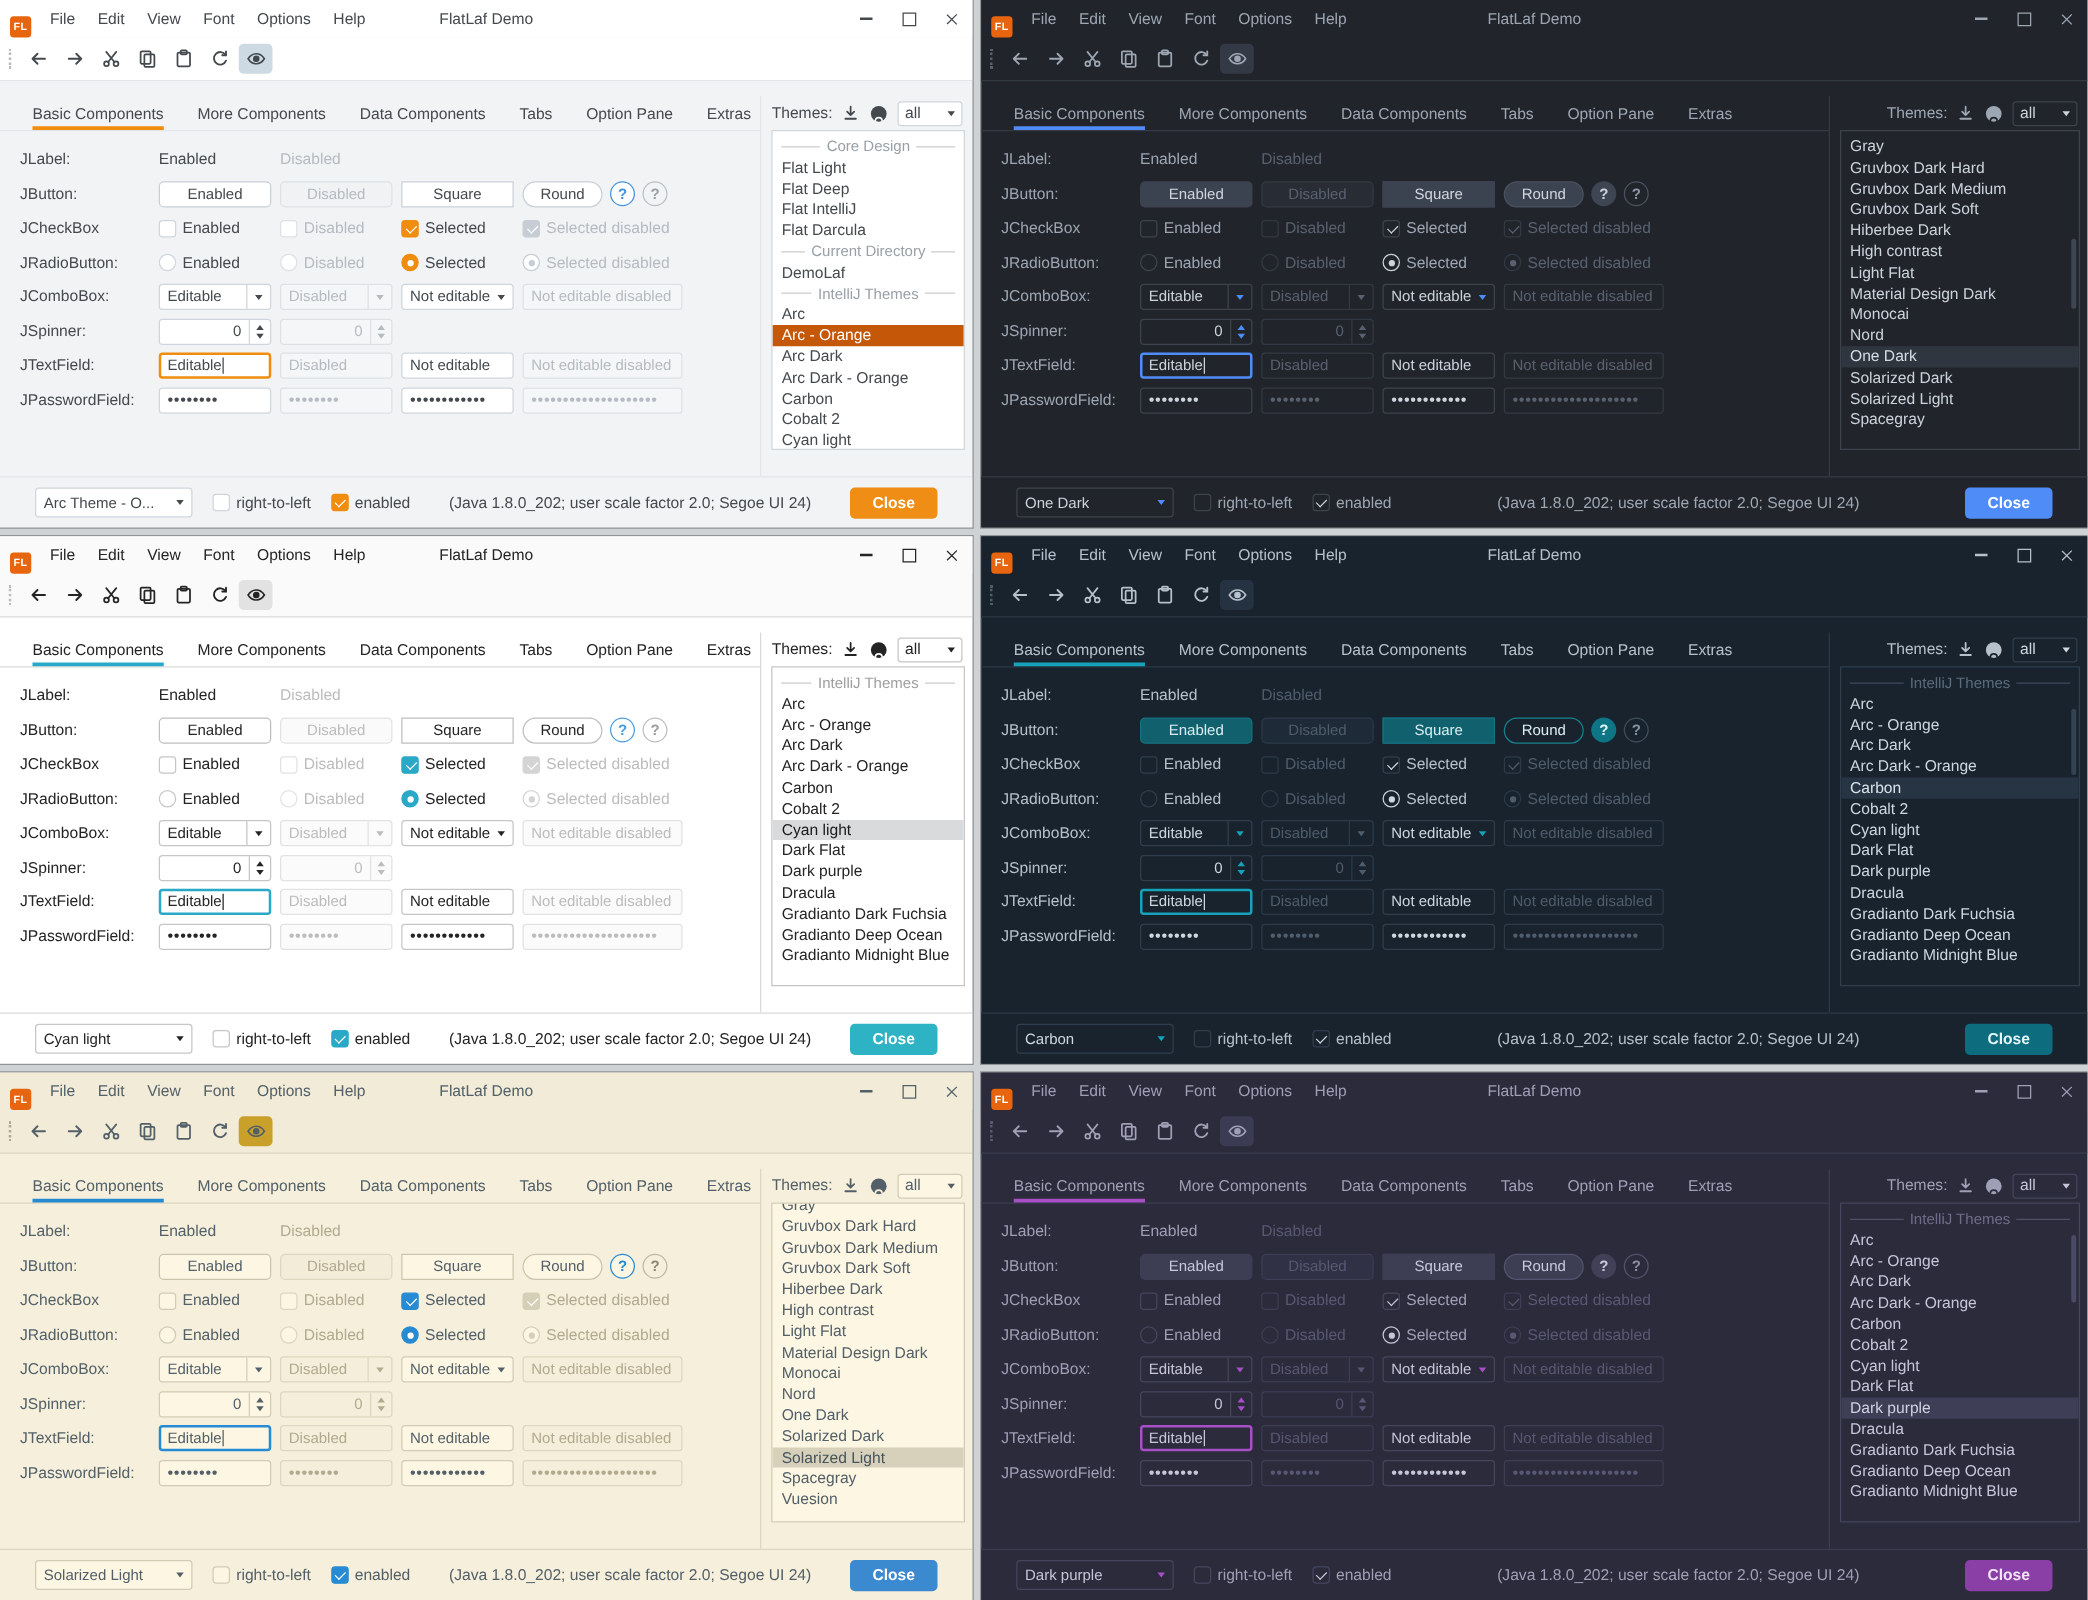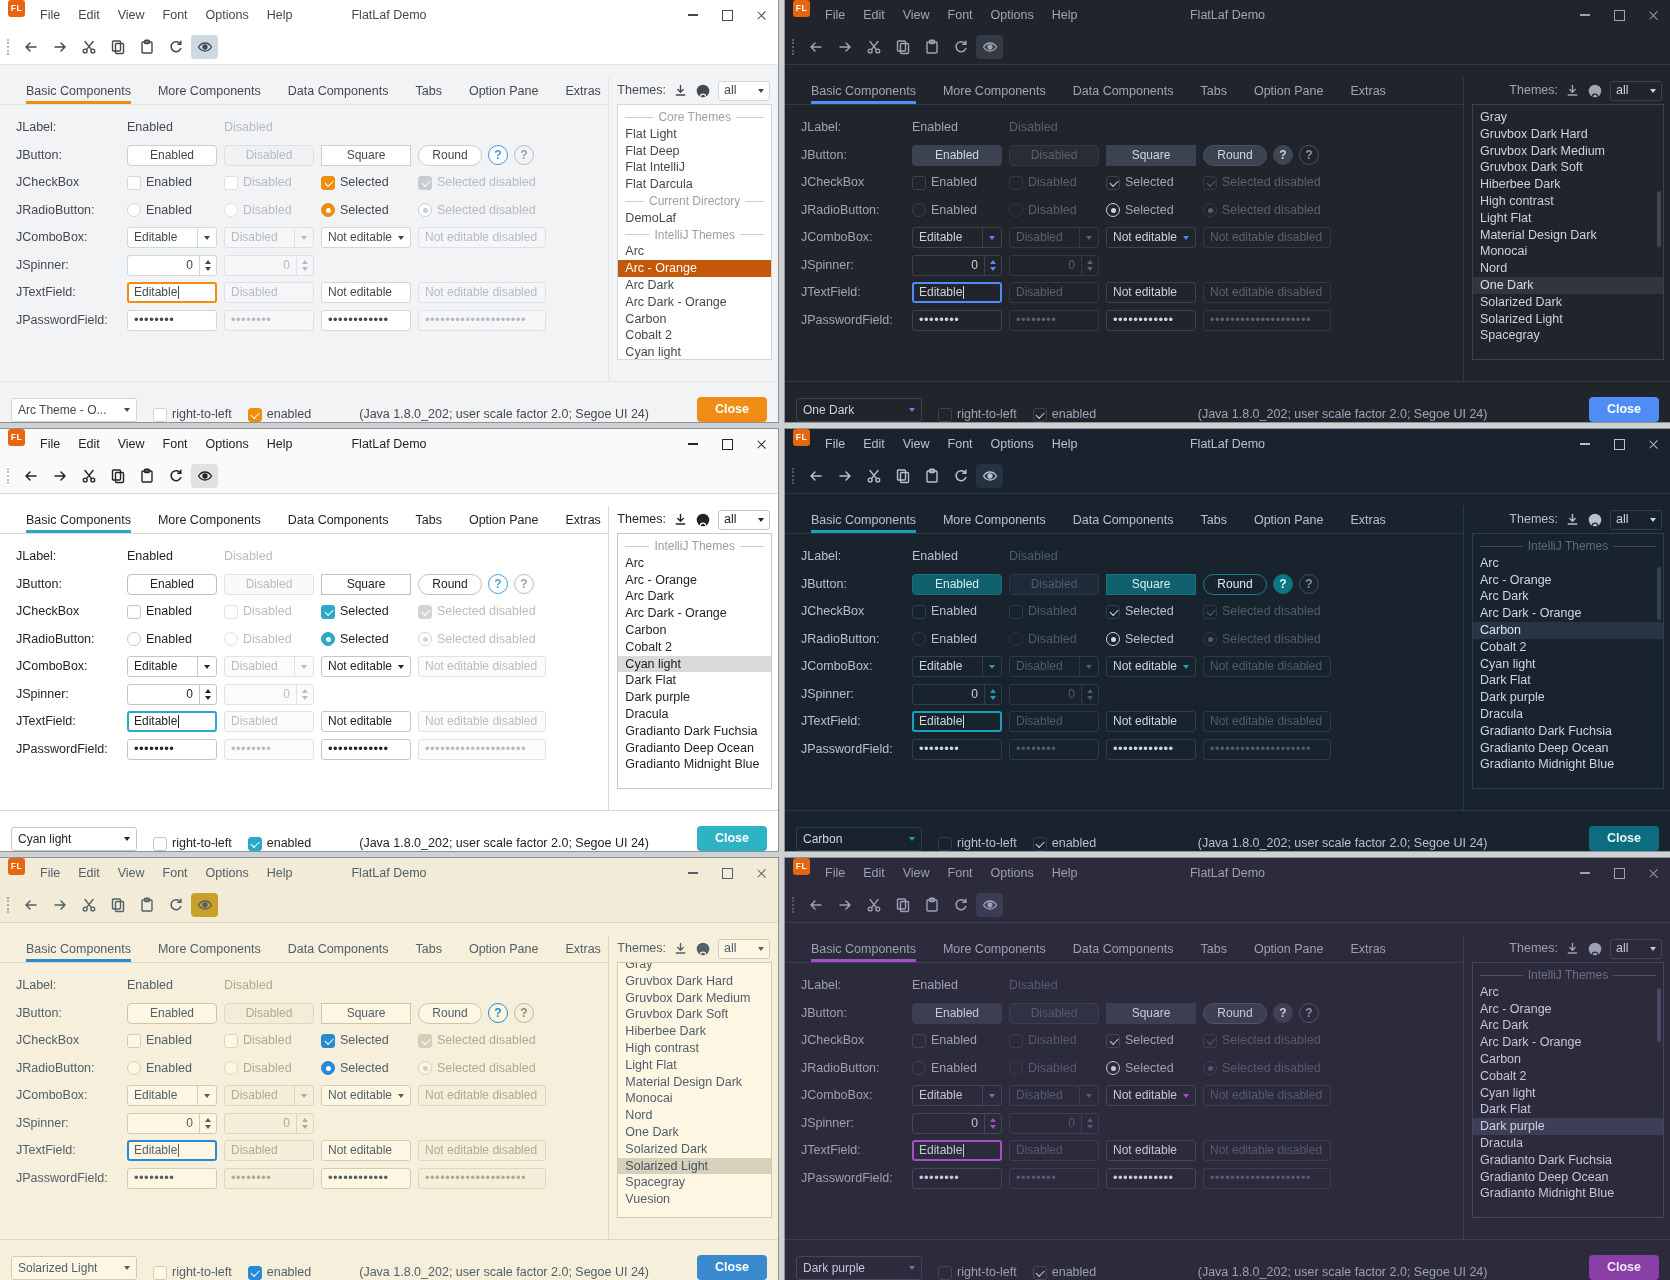--- a/index.html
+++ b/index.html
@@ -1,20 +1,20 @@
 <!DOCTYPE html>
 <html><head>
 <meta charset="utf-8">
 <style>
   html,body{margin:0;padding:0;background:#cfd2d5}
   #app{display:grid;grid-template-columns:778px 885px;grid-template-rows:422px 422px 422px;gap:7px;width:1670px;height:1280px}
   .panel{position:relative;display:flex;flex-direction:column;overflow:hidden;background:var(--c-bg);color:var(--c-fg);
          font-family:"Liberation Sans",sans-serif;font-size:12.5px;line-height:1.2;outline:1px solid rgba(0,0,0,.3)}
   
-  .titlebar{position:relative;flex:0 0 30px;display:flex;align-items:flex-start;background:var(--c-tb)}
+  .titlebar{position:relative;flex:0 0 30px;display:flex;align-items:flex-end;background:var(--c-tb)}
   .logo{width:17px;height:17px;margin:0 6px 0 8px;border-radius:3px;background:#e8650f;color:#fff;font-weight:bold;
         font-size:8.5px;display:flex;align-items:center;justify-content:center;letter-spacing:.5px}
   .menus{display:flex}
   .menu{padding:0 9px;line-height:30px;white-space:nowrap}
   .wtitle{position:absolute;left:50%;transform:translateX(-50%);top:8px;white-space:nowrap}
   .wbtns{margin-left:auto;display:flex}
   .wbtn{width:34px;height:30px;display:flex;align-items:center;justify-content:center}
   .ic-min{width:10px;height:1.4px;background:currentColor}
   .ic-max{width:9px;height:9px;border:1.2px solid currentColor}
   .ic-x{position:relative;width:11px;height:11px}
@@ -111,22 +111,22 @@
   .spin.disabled{border-color:var(--c-btndisbd);color:var(--c-dis);background:var(--c-fielddis)}
   .spin.disabled .sarr{border-left-color:var(--c-btndisbd)}
   .field{height:21px;width:100%;border:1px solid var(--c-border);background:var(--c-field);border-radius:3px;
          display:flex;align-items:center;padding:0 6px;box-sizing:border-box;color:var(--c-fieldfg);
          white-space:nowrap;overflow:hidden;font-size:12px}
   .field.focus{border:2px solid var(--c-accent);padding:0 5px}
   .caret{width:1px;height:13px;background:currentColor;margin-left:1px}
   .field.disabled{color:var(--c-dis);border-color:var(--c-btndisbd);background:var(--c-fielddis)}
   .field.pw{font-size:13px;letter-spacing:.5px}
   
-  .statusbar{flex:0 0 40px;margin-top:auto;border-top:1px solid var(--c-line);display:flex;align-items:flex-end;
-             padding:0 11px;gap:16px;background:var(--c-bg)}
+  .statusbar{flex:0 0 40px;margin-top:auto;border-top:1px solid var(--c-line);display:flex;align-items:center;
+             padding:0 28px;gap:16px;background:var(--c-bg)}
   .sbcombo{flex:0 0 126px;width:126px;height:24px}
   .sbinfo{margin:0 auto;white-space:nowrap}
   .sbclose{flex:0 0 70px;height:25px;border-radius:4px;background:var(--c-close);color:var(--c-closefg);
            display:flex;align-items:center;justify-content:center;font-weight:bold}
 </style>
 </head>
 <body>
 
 <div id="app">
 <section class="panel" style="--c-tb: #ffffff; --c-bg: #f2f3f5; --c-fg: #44494e; --c-fieldfg: #44494e; --c-dis: #b5bbc1; --c-border: #cfd6dc; --c-line: #e2e5e9; --c-field: #ffffff; --c-fielddis: #f5f6f7; --c-btnbg: #ffffff; --c-btnbd: #c8cfd6; --c-btnfg: #44494e; --c-btndisbg: #f1f2f4; --c-btndisbd: #dde1e5; --c-roundbg: #ffffff; --c-roundbd: #c8cfd6; --c-accent: #f08c0e; --c-selbg: #c45708; --c-selfg: #ffffff; --c-seldisbg: #c6cdd4; --c-close: #ef8d15; --c-closefg: #ffffff; --c-eye: #cdd9e3; --c-helpbg: #ffffff; --c-helpbd: #4593dc; --c-helpfg: #4593dc; --c-help2bd: #b9bfc6; --c-help2fg: #9aa1a9; --c-sep: #9aa0a8; --c-thumb: transparent;">
@@ -404,21 +404,21 @@
                 <path d="M5.3 13.8c0-2 .9-2.7 2.7-2.7s2.7.7 2.7 2.7" stroke="var(--c-bg)" stroke-width="1.3" fill="none"></path>
               </svg>
             </span>
         <span class="tselect">
               <span>all</span>
               <i class="arr"></i>
             </span>
       </div>
       <div class="list">
             <div class="tsep">
-              <span>Core Themes</span>
+              <span>Core Design</span>
             </div>
             <div class="titem">Flat Light</div>
             <div class="titem">Flat Deep</div>
             <div class="titem">Flat IntelliJ</div>
             <div class="titem">Flat Darcula</div>
             <div class="tsep">
               <span>Current Directory</span>
             </div>
             <div class="titem">DemoLaf</div>
             <div class="tsep">

